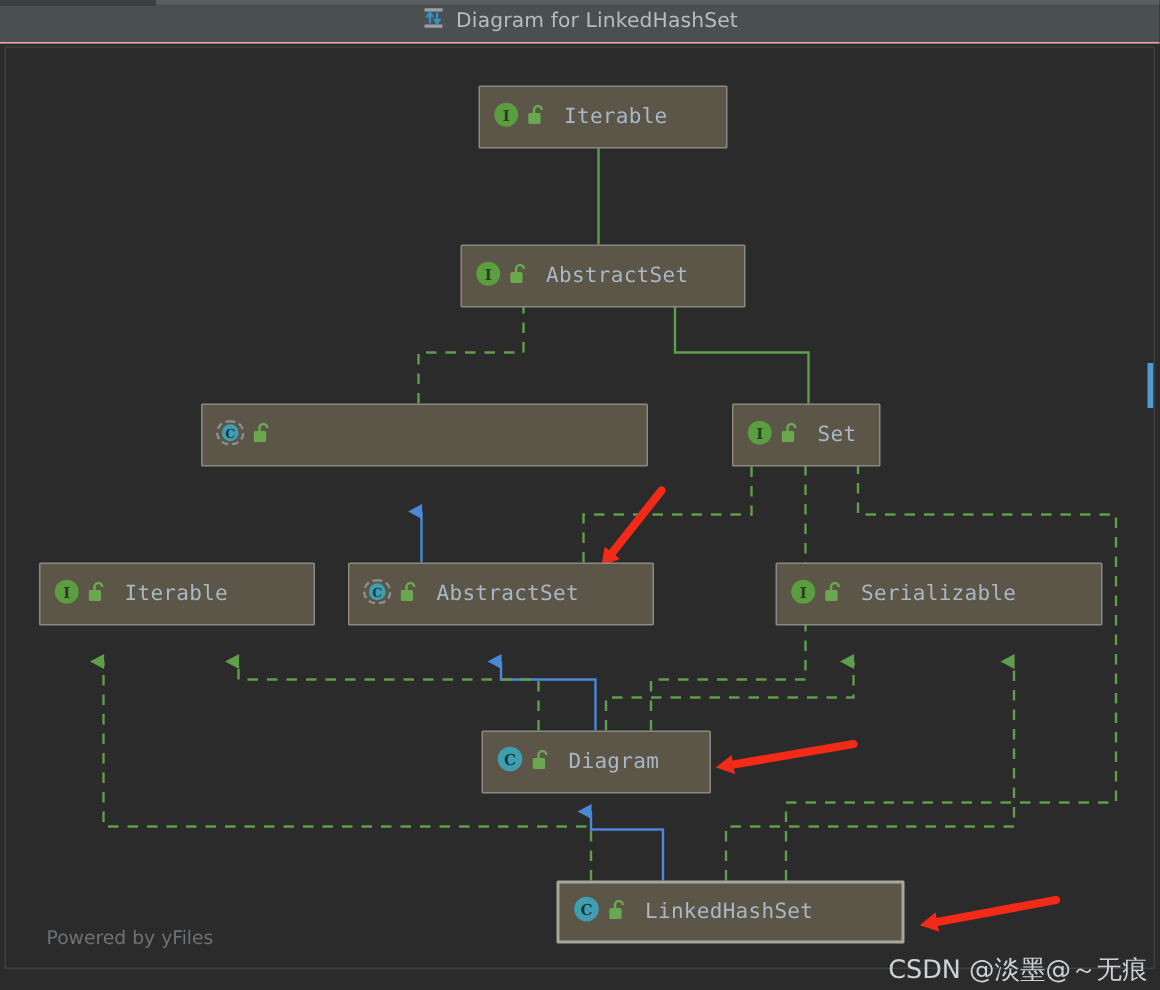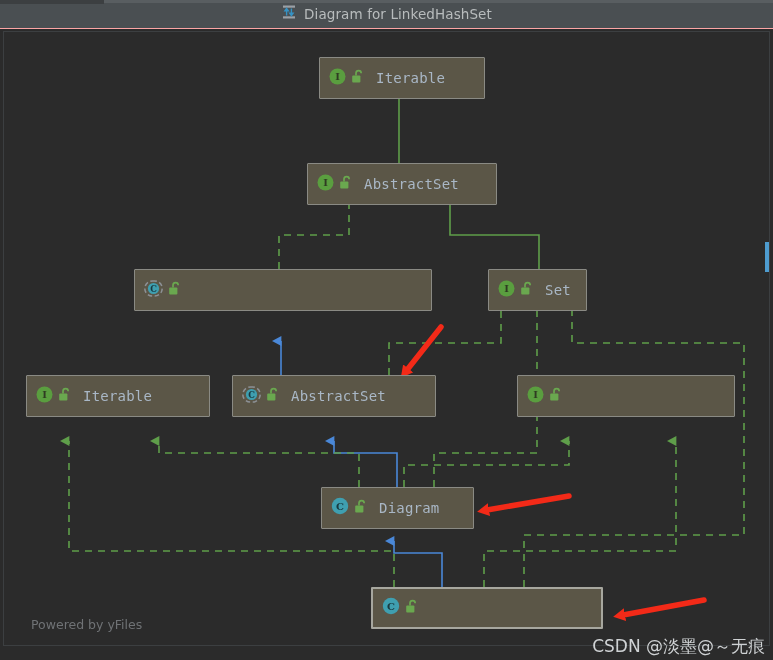--- a/index.html
+++ b/index.html
@@ -350,20 +350,21 @@
             <text x="8.5" y="12.4" font-family="DejaVu Serif, serif" font-size="10" font-weight="bold" fill="#2f3b22" text-anchor="middle">I</text>
           </svg>
       </span>
       <span>
         <svg width="14" height="15" viewBox="0 0 14 15">
             <path d="M5 6.5 V4.3 a2.6 2.6 0 0 1 5.2 0" stroke="#6aa84f" stroke-width="1.7" fill="none"></path>
             <rect x="1.2" y="6.4" width="8.2" height="7.2" rx="1" fill="#6aa84f"></rect>
           </svg>
       </span>
     </span>
+    <span class="node-label">Serializable</span>
   </div>
 
   <div class="node" style="left:317px;top:455px;width:153px;">
     <span class="badges">
       <span>
         <svg width="18" height="18" viewBox="0 0 18 18">
             <circle cx="9" cy="9" r="8.2" fill="#3f9fb0"></circle>
             <text x="9" y="12.8" font-family="DejaVu Serif, serif" font-size="10" font-weight="bold" fill="#17383f" text-anchor="middle">C</text>
           </svg>
       </span>
@@ -385,18 +386,19 @@
             <text x="9" y="12.8" font-family="DejaVu Serif, serif" font-size="10" font-weight="bold" fill="#17383f" text-anchor="middle">C</text>
           </svg>
       </span>
       <span>
         <svg width="14" height="15" viewBox="0 0 14 15">
             <path d="M5 6.5 V4.3 a2.6 2.6 0 0 1 5.2 0" stroke="#6aa84f" stroke-width="1.7" fill="none"></path>
             <rect x="1.2" y="6.4" width="8.2" height="7.2" rx="1" fill="#6aa84f"></rect>
           </svg>
       </span>
     </span>
+    <span class="node-label">LinkedHashSet</span>
   </div>
 
   <div id="yfiles">Powered by yFiles</div>
 </div>
 
 <div id="csdn">CSDN @淡墨@～无痕</div>
 
 </body></html>

